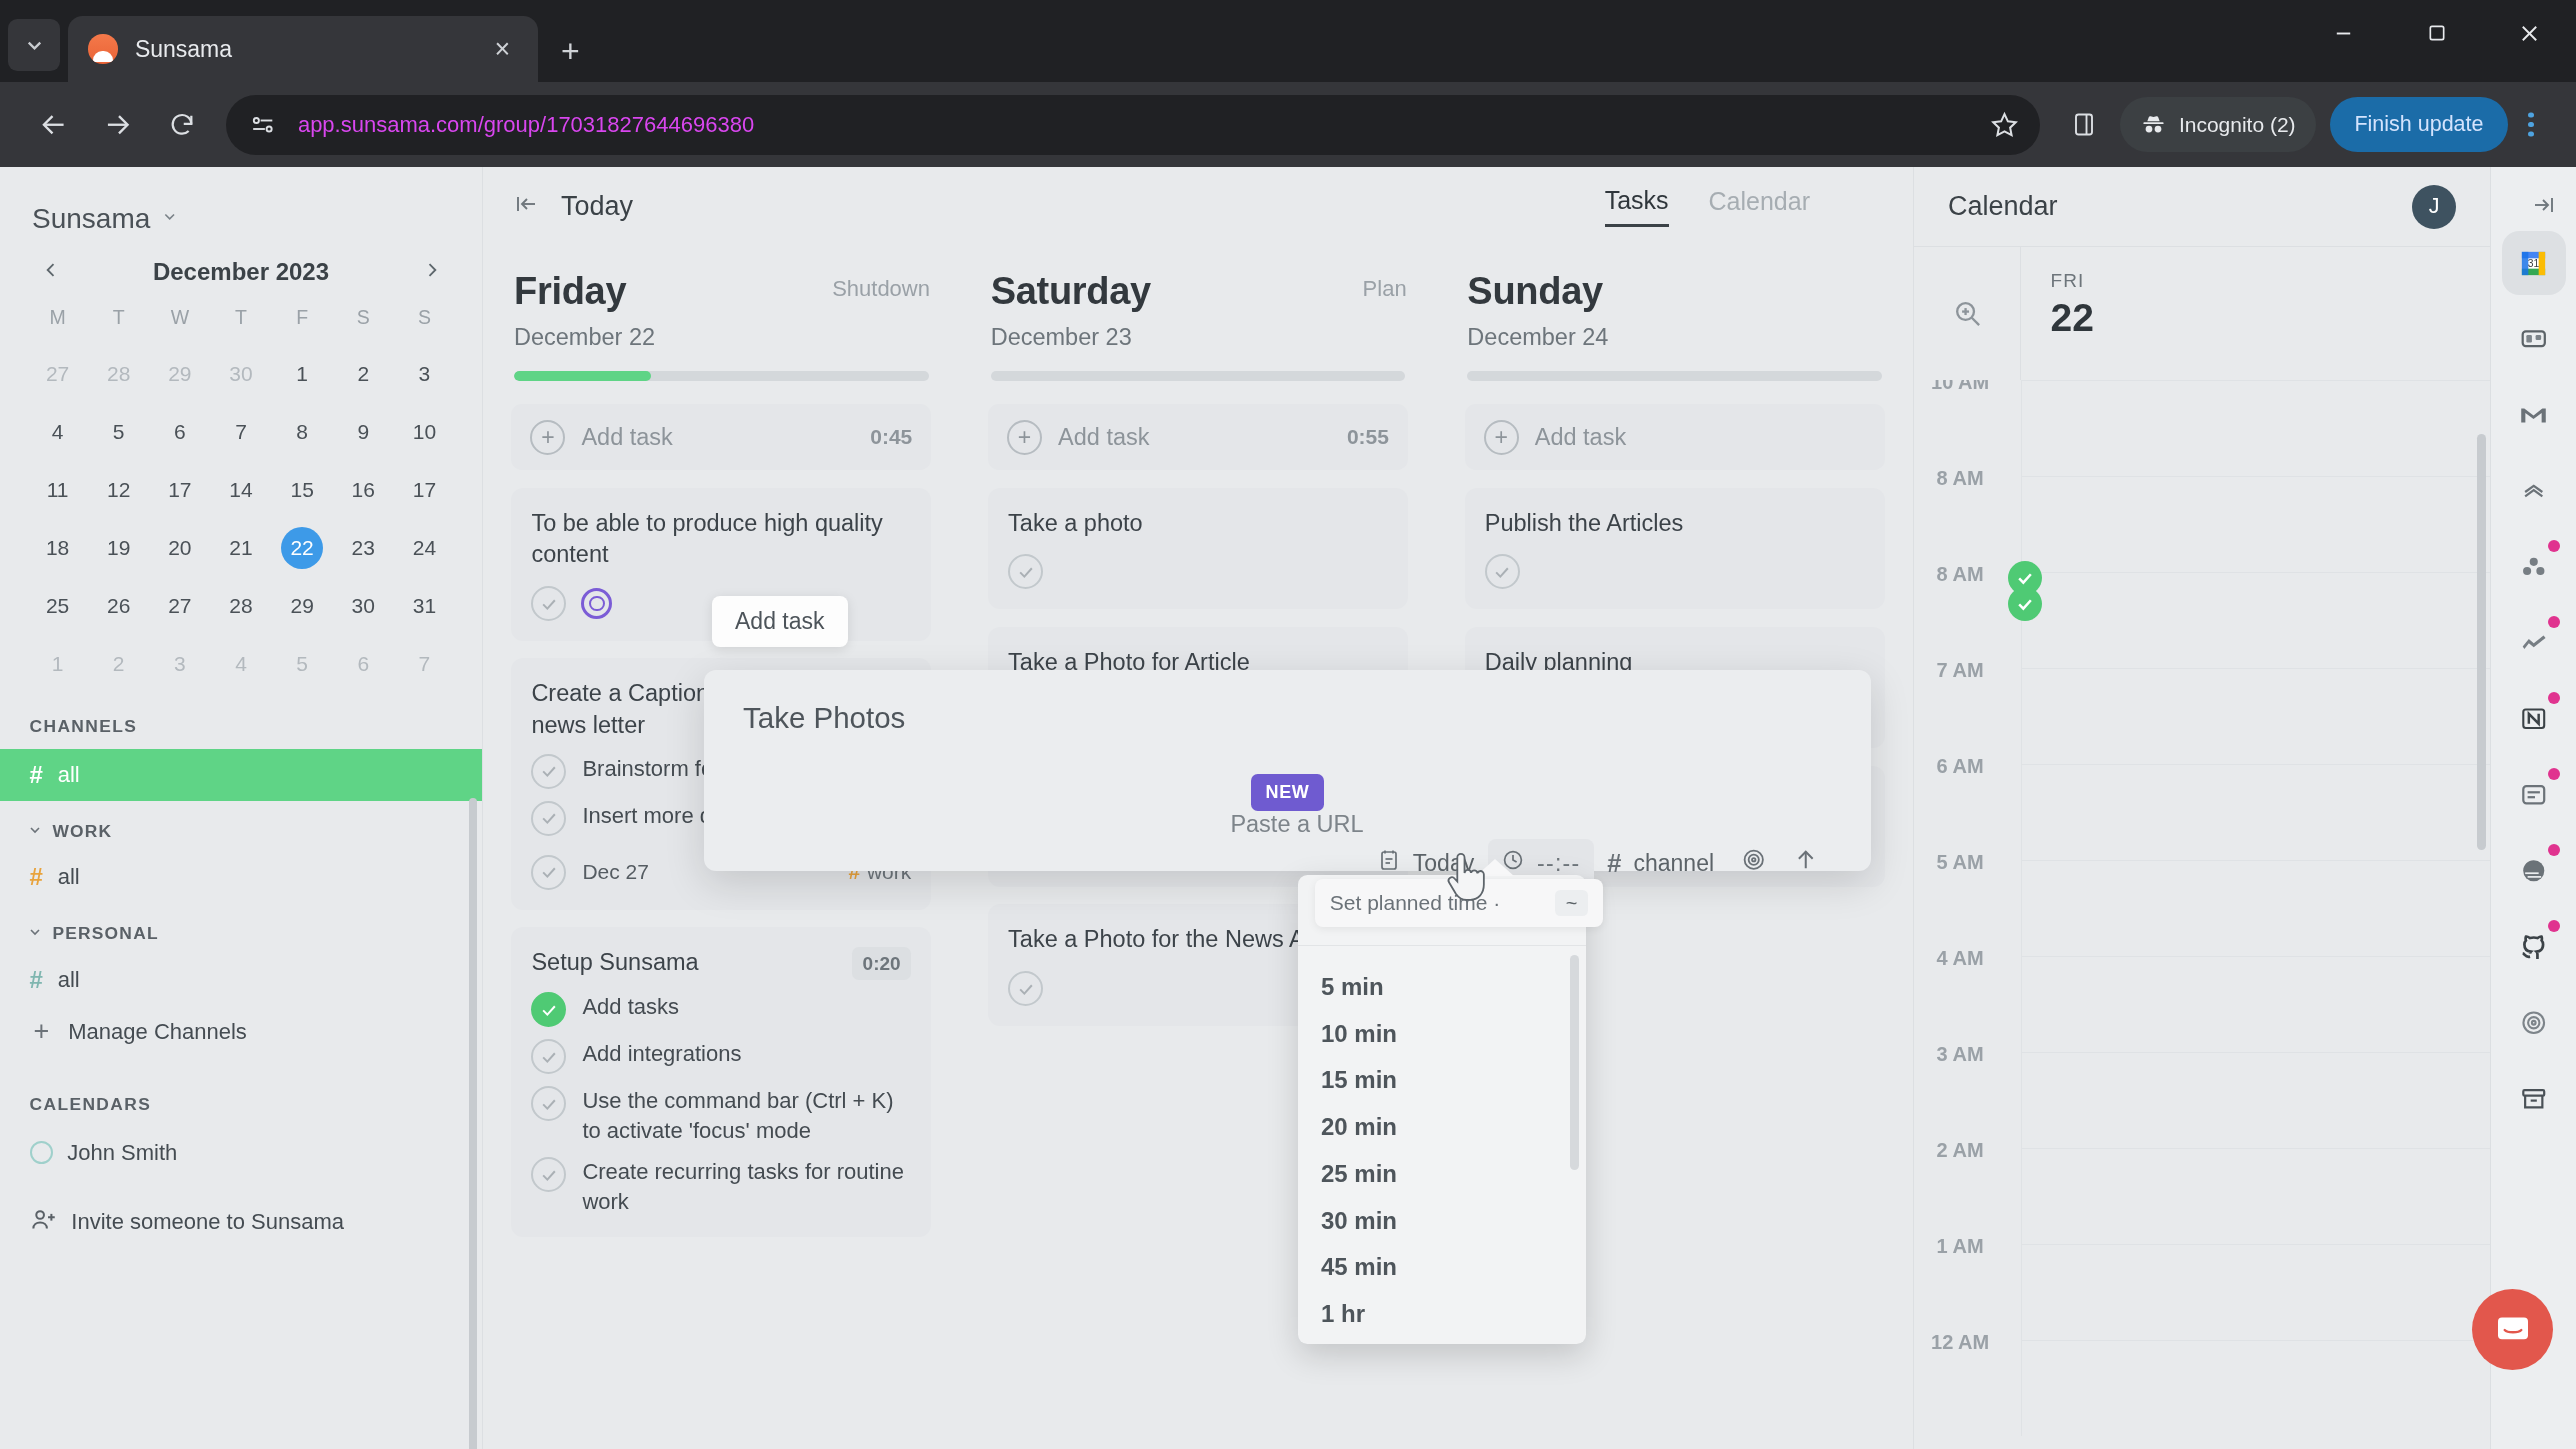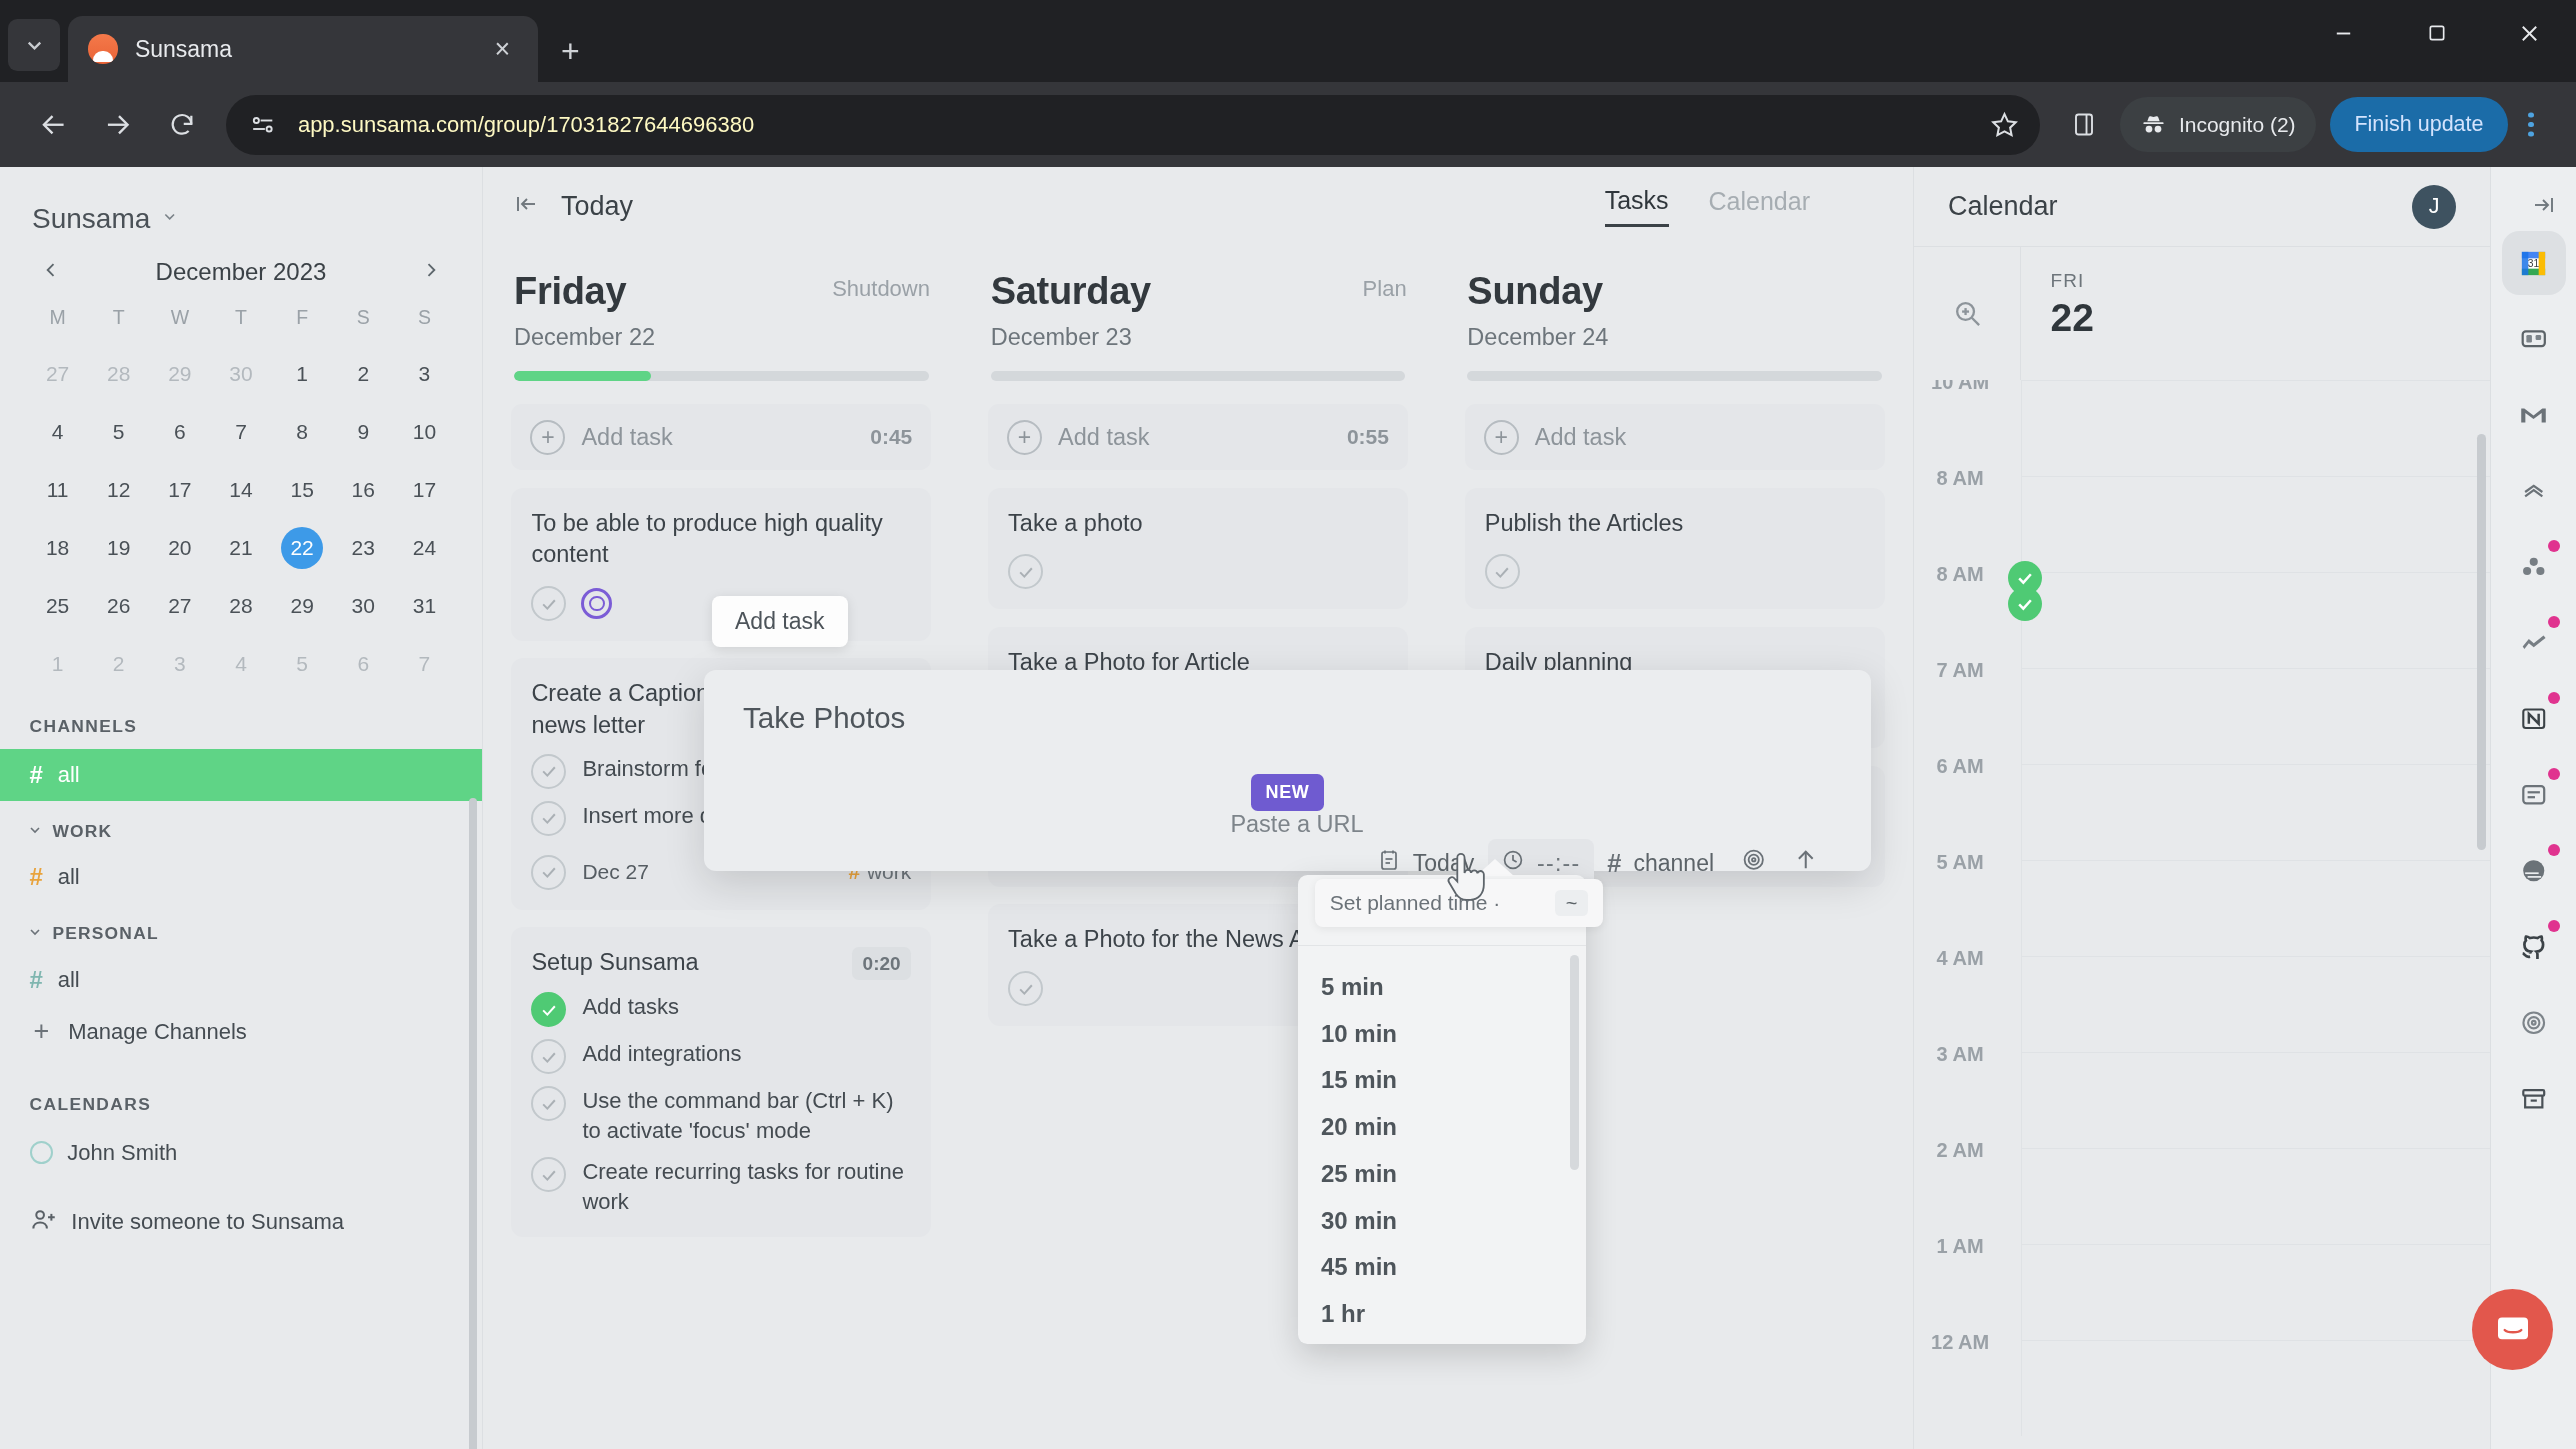--- a/index.html
+++ b/index.html
@@ -43,21 +43,21 @@
   .winbtn { width: 93px; height: 66px; display:flex; align-items:center; justify-content:center; color:#e8eaed; font-size: 19px; }
   .winbtn svg { stroke: #e8eaed; }
 
   .toolbar { height: 85px; background: #35363a; display: flex; align-items: center; padding: 0 21.5px; gap: 0; }
   .tb-icon { width: 64px; height: 64px; display:flex; align-items:center; justify-content:center; color:#dcdfe3; flex:none; }
   .omnibox {
     flex: 1; height: 60px; background: #202124; border-radius: 31px;
     display: flex; align-items: center; padding: 0 14.8px 0 17.4px; margin: 0 12px;
     gap: 16px; min-width: 0;
   }
-  .omnibox .url { color: #fef9c3; font-size: 22px; white-space: nowrap; overflow: hidden; text-overflow: ellipsis; flex:1; }
+  .omnibox .url { color: #d946ef; font-size: 22px; white-space: nowrap; overflow: hidden; text-overflow: ellipsis; flex:1; }
   .omnibox .star { color:#dcdfe3; margin-left:auto; }
   .incognito-pill {
     height: 55px; background: #3c4043; border-radius: 28px;
     display: flex; align-items: center; gap: 12px; padding: 0 20px; margin-left: 4px;
     color: #e8eaed; font-size: 21px; white-space: nowrap;
   }
   .finish-btn {
     height: 55px; background: #1b6ca8; border-radius: 28px;
     display:flex; align-items:center; padding: 14px 24px; margin-left: 14.8px;
     color: #d3e3fd; font-size: 21.5px; white-space:nowrap; font-weight:500;
@@ -69,21 +69,21 @@
   .app { flex: 1; display: flex; background: #e8eaec; min-height: 0; position: relative; }
 
   
   .sidebar { width: 482px; background: #e8eaec; position: relative; flex: none; display: flex; flex-direction: column; padding: 0; }
   .sb-head { display: flex; align-items: center; gap: 10.7px; padding: 36px 0 0 32px; }
   .sb-brand { font-size: 28px; color: #4a5157; font-weight: 400; }
   .sb-caret { color:#7a8288; font-size:17.4px; }
 
   .mini-cal { padding: 23px 27px 0 27px; }
   .mc-head { display:flex; align-items:center; justify-content:space-between; padding: 0 8px 20px 8px; }
-  .mc-title { font-size: 24px; color: #3b4247; font-weight: 400; }
+  .mc-title { font-size: 24px; color: #3b4247; font-weight: 700; }
   .mc-arrow { color:#5d666c; font-size: 25.5px; width: 31px; text-align:center; line-height:1; }
   .mc-grid { display:grid; grid-template-columns: repeat(7, 1fr); row-gap: 0; }
   .mc-dow { text-align:center; font-size: 19.5px; color:#9aa1a7; height: 39px; }
   .mc-day { height: 58px; display:flex; align-items:center; justify-content:center; font-size: 21px; color:#4a5157; }
   .mc-day.muted { color:#b3b9be; }
   .mc-day.sel { }
   .mc-day.sel span { background:#3d9ae8; color:#fff; width:42px; height:42px; border-radius:50%; display:flex; align-items:center; justify-content:center; }
 
   .sb-section { margin-top: 23px; }
   .sb-label { font-size: 17.4px; letter-spacing: .08em; color: #5a6167; font-weight: 700; padding: 0 0 12px 29.5px; }

